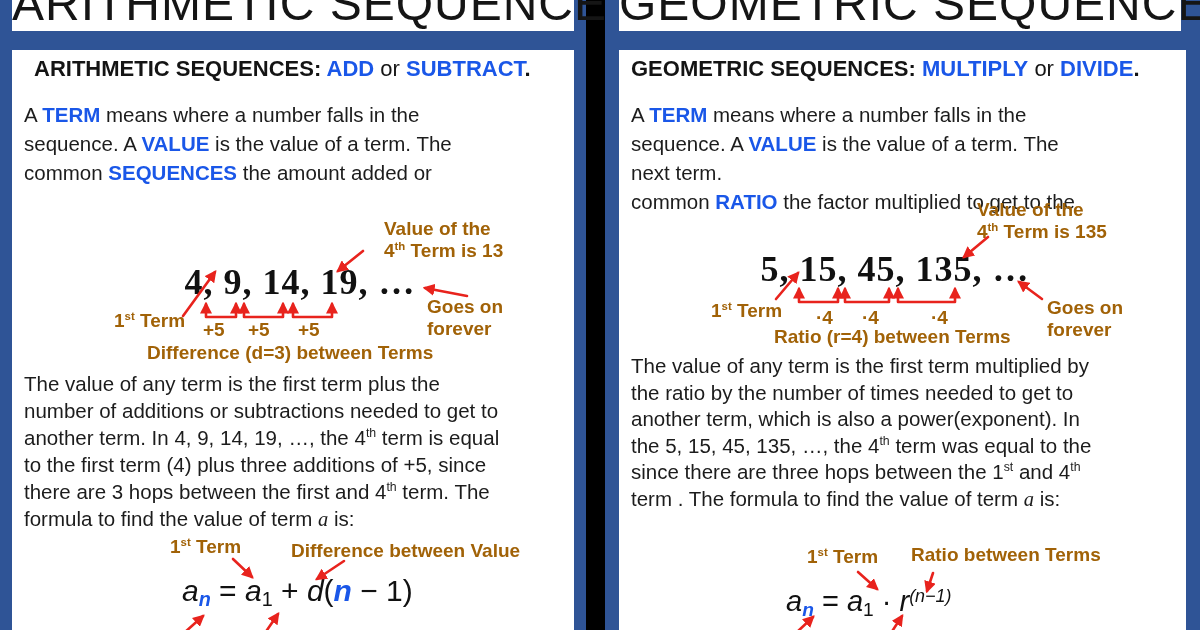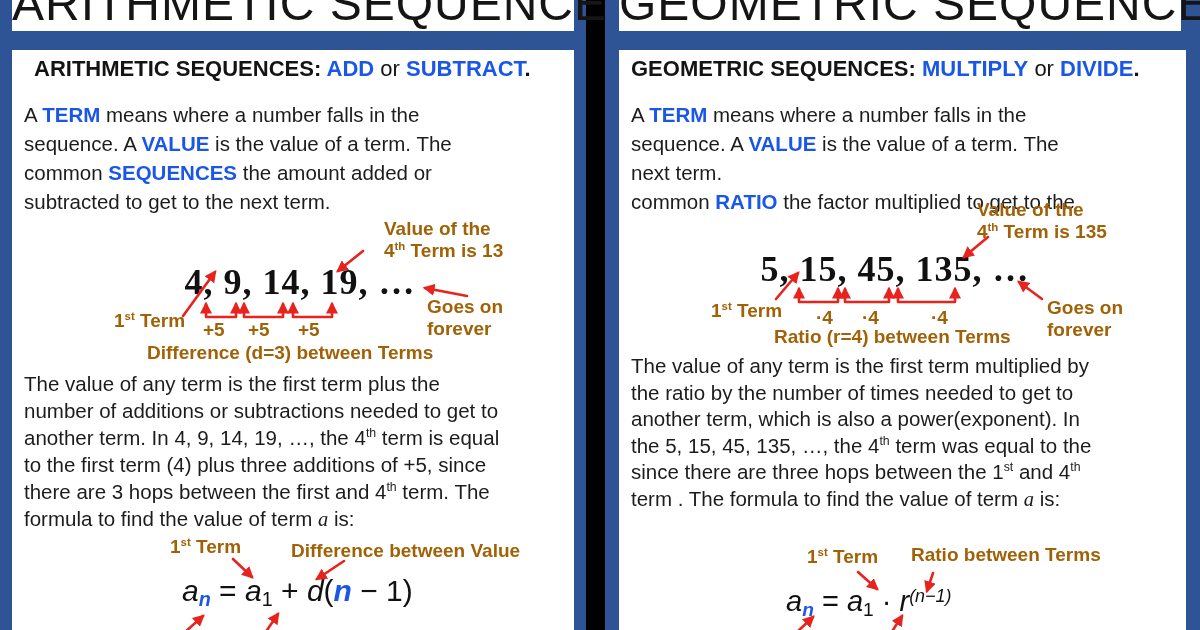--- a/index.html
+++ b/index.html
@@ -50,21 +50,20 @@
 </div>
 
 <div class="heading" style="left:24px;top:56px;margin-left:10px;">
   <span>ARITHMETIC SEQUENCES: </span><span class="kw">ADD</span><span class="hreg"> or </span><span class="kw">SUBTRACT</span><span>.</span>
 </div>
 
 <div class="para" style="left:24px;top:100px;line-height:29px;">
   <span class="pl"><span>A </span><span class="kw">TERM</span><span> means where a number falls in the</span></span>
   <span class="pl"><span>sequence. A </span><span class="kw">VALUE</span><span> is the value of a term. The</span></span>
   <span class="pl"><span>common </span><span class="kw">SEQUENCES</span><span> the amount added or</span></span>
-  <span class="pl"><span>subtracted to get to the next term.</span></span>
 </div>
 
 <div class="dlab" style="left:384px;top:218px;">
   <span class="pl"><span>Value of the</span></span>
   <span class="pl"><span>4</span><sup>th</sup><span> Term is 13</span></span>
 </div>
 
 <div class="seq" style="left:115px;top:261px;width:370px;">4, 9, 14, 19, …</div>
 
 <div class="dlab" style="left:114px;top:310px;">

